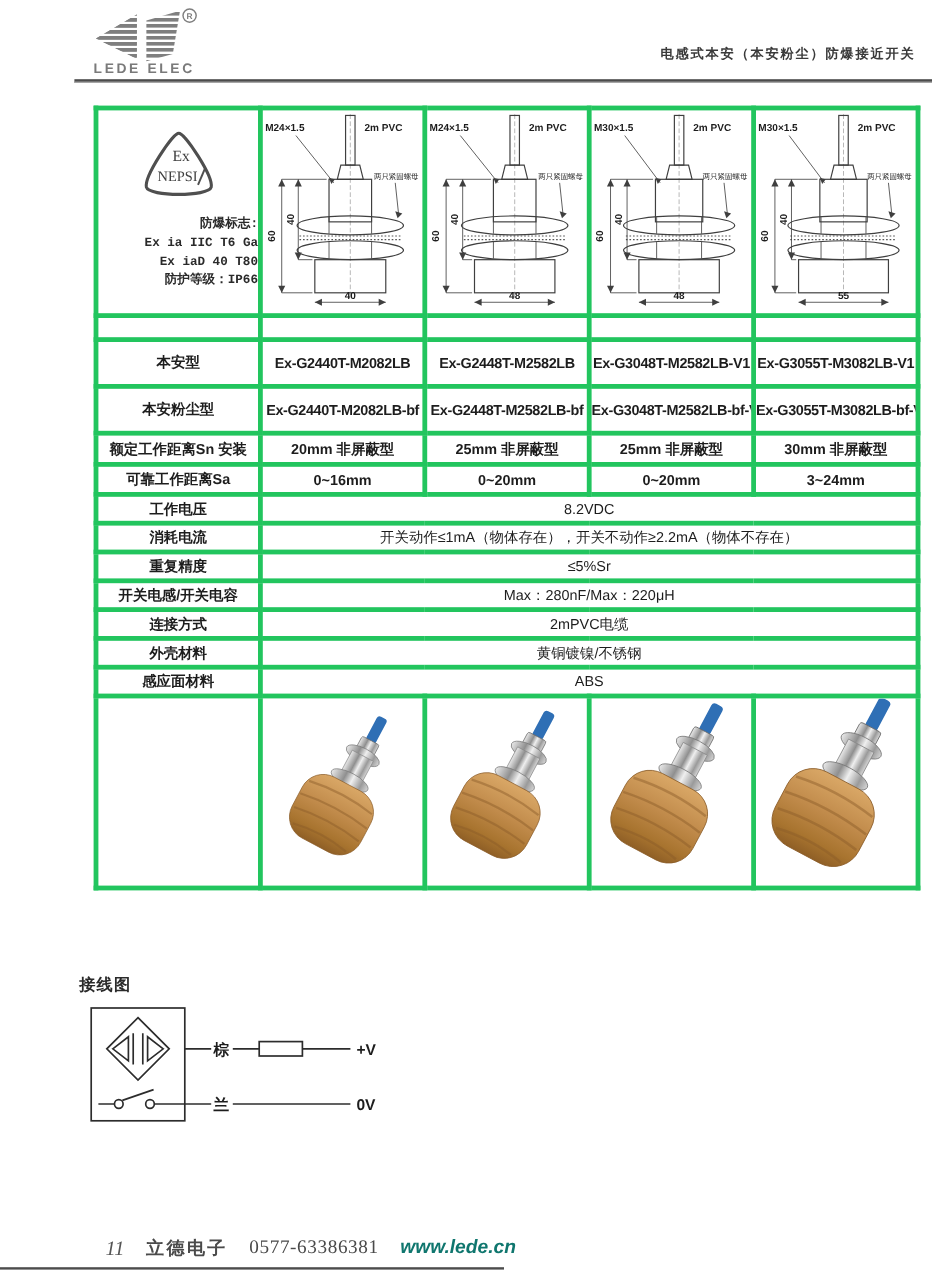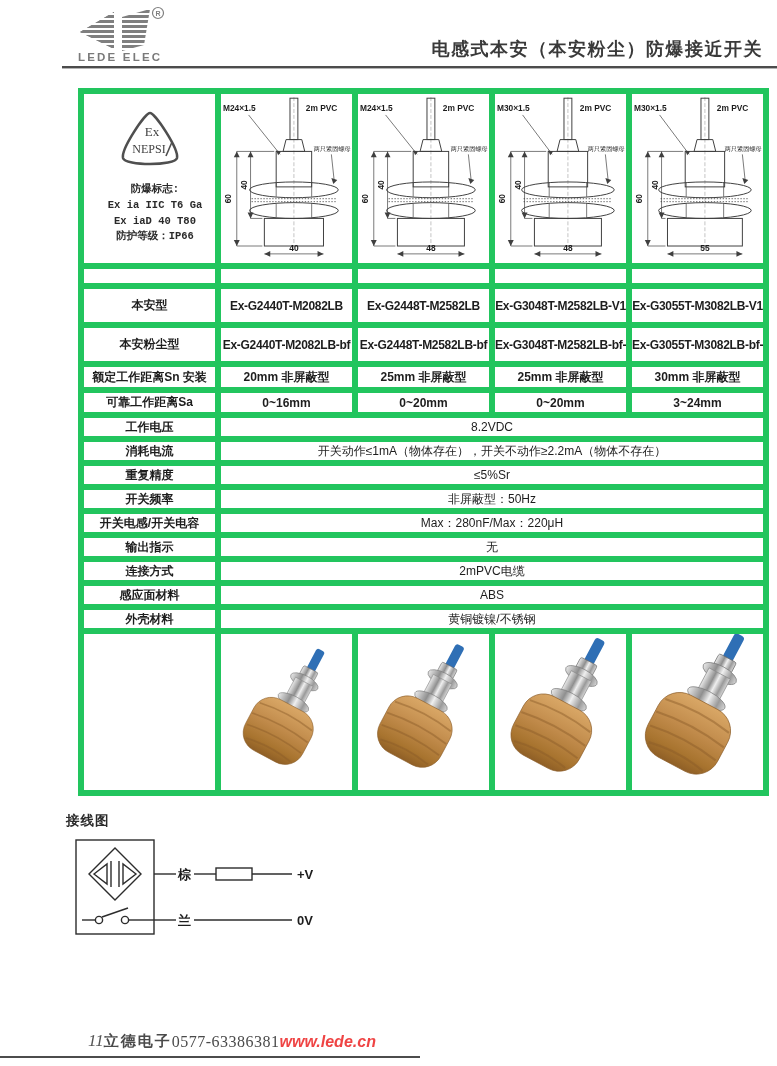--- a/index.html
+++ b/index.html
@@ -2,42 +2,42 @@
 <html><head>
 <meta charset="utf-8">
 <style>
   *{margin:0;padding:0;box-sizing:border-box}
   html,body{width:777px;height:1066px}
   body{background:#fff;font-family:"Liberation Sans",sans-serif;color:#222;position:relative;overflow:hidden}
   .page{position:absolute;inset:0;background:#fff}
 
   
   .logo{position:absolute;left:74px;top:5px;width:120px;height:58px}
-  .title{position:absolute;right:14px;top:37px;font-size:18px;font-weight:bold;color:#3a3a3a;letter-spacing:1.5px}
+  .title{position:absolute;right:14px;top:37px;font-size:11px;font-weight:bold;color:#3a3a3a;letter-spacing:1.5px}
   .hdr-rule{position:absolute;left:62px;right:0;top:66px;height:3px;background:#4c4c4c;border-bottom:1px solid #b3b3b3}
 
   
   table.spec{position:absolute;left:78px;top:88px;width:685px;border-collapse:collapse;table-layout:fixed;background:#fff}
-  table.spec td{border:6px solid #22c55e;font-size:12px;color:#1d1d1d;text-align:center;vertical-align:middle;padding:0;overflow:hidden}
+  table.spec td{border:4px solid #22c55e;font-size:12px;color:#1d1d1d;text-align:center;vertical-align:middle;padding:0;overflow:hidden}
   td.lbl{text-align:left;padding-left:6px;font-weight:600;font-size:12.5px;white-space:nowrap}
   td.model{font-weight:bold;font-size:10.5px;letter-spacing:-0.3px;white-space:nowrap}
   td.bval{font-weight:bold;font-size:12px}
   td.mval{font-size:12px}
   tr.r-draw td{height:170px;vertical-align:top}
   tr.r-sp td{height:20px}
   tr.r-m td{height:39px}
   tr.r-sn td{height:26px}
   tr.r-sa td{height:25px}
   tr.r-g td{height:24px}
   tr.r-ph td{height:160px}
 
   
   .cert-wrap{padding-top:14px}
   .cert-mark{display:block;margin:0 auto 10px auto}
-  .cert-text{font-family:"Liberation Mono",monospace;font-size:10.5px;font-weight:600;color:#2a2a2a;text-align:center;padding-left:11px;line-height:1.5;white-space:nowrap}
+  .cert-text{font-family:"Liberation Mono",monospace;font-size:10.5px;font-weight:600;color:#2a2a2a;text-align:right;padding-left:11px;line-height:1.5;white-space:nowrap}
 
   
   svg.dwg{display:block;margin:1px auto 0 auto}
   svg.dwg .ln{fill:none;stroke:#3f3f3f;stroke-width:1}
   svg.dwg .thin{fill:none;stroke:#3f3f3f;stroke-width:.7}
   svg.dwg .cl{fill:none;stroke:#9a9a9a;stroke-width:.6;stroke-dasharray:4 2}
   svg.dwg .dot{fill:none;stroke:#555;stroke-width:.9;stroke-dasharray:1.4 1.6}
   svg.dwg .ar{fill:#3f3f3f;stroke:none}
   svg.dwg text{fill:#1d1d1d;font-family:"Liberation Sans",sans-serif;font-size:8.5px;font-weight:bold}
   svg.dwg text.sm{font-size:6.3px;font-weight:normal}
@@ -46,25 +46,25 @@
   
   svg.photo{display:block;margin:0 auto}
 
   
   .wiring-title{position:absolute;left:66px;top:812px;font-size:13.5px;font-weight:bold;color:#2a2a2a;letter-spacing:1px}
   svg.wire{position:absolute;left:66px;top:832px}
   svg.wire .ln{fill:none;stroke:#2c2c2c;stroke-width:1.4}
   svg.wire text{fill:#1d1d1d;font-family:"Liberation Sans",sans-serif;font-size:13px;font-weight:bold}
 
   
-  .footer{position:absolute;left:88px;top:1031px;display:flex;align-items:flex-end;color:#4a4a4a}
+  .footer{position:absolute;left:88px;top:1031px;display:flex;align-items:flex-start;gap:18px;color:#4a4a4a}
   .pgno{font-family:"Liberation Serif",serif;font-style:italic;font-size:17px;color:#555}
   .company{font-size:15px;font-weight:600;letter-spacing:2px;color:#4a4a4a}
   .phone{font-family:"Liberation Serif",serif;font-size:16px;letter-spacing:.5px;color:#4a4a4a}
-  .site{font-style:italic;font-weight:bold;font-size:16px;color:#ef4444}
+  .site{font-style:italic;font-weight:bold;font-size:16px;color:#0f766e}
   .ftr-rule{position:absolute;left:0;top:1056px;width:420px;height:2px;background:#4c4c4c}
 </style>
 </head>
 <body>
 
 <div class="page">
 
   <svg class="logo" viewBox="0 0 120 58">
     <defs>
       <pattern id="lstripe" width="6" height="5" patternUnits="userSpaceOnUse">
@@ -326,42 +326,34 @@
     </tr>
     <tr class="r-g">
       <td class="lbl">消耗电流</td>
       <td class="mval" colspan="4">开关动作≤1mA（物体存在），开关不动作≥2.2mA（物体不存在）</td>
     </tr>
     <tr class="r-g">
       <td class="lbl">重复精度</td>
       <td class="mval" colspan="4">≤5%Sr</td>
     </tr>
     <tr class="r-g">
-      <td class="lbl">开关频率</td>
-      <td class="mval" colspan="4">非屏蔽型：50Hz</td>
-    </tr>
-    <tr class="r-g">
       <td class="lbl">开关电感/开关电容</td>
       <td class="mval" colspan="4">Max：280nF/Max：220μH</td>
     </tr>
     <tr class="r-g">
-      <td class="lbl">输出指示</td>
-      <td class="mval" colspan="4">无</td>
-    </tr>
-    <tr class="r-g">
       <td class="lbl">连接方式</td>
       <td class="mval" colspan="4">2mPVC电缆</td>
     </tr>
     <tr class="r-g">
+      <td class="lbl">外壳材料</td>
+      <td class="mval" colspan="4">黄铜镀镍/不锈钢</td>
+    </tr>
+    <tr class="r-g">
       <td class="lbl">感应面材料</td>
       <td class="mval" colspan="4">ABS</td>
-    </tr>
-    <tr class="r-g">
-      <td class="lbl">外壳材料</td>
-      <td class="mval" colspan="4">黄铜镀镍/不锈钢</td>
     </tr>
 
     <tr class="r-ph">
       <td></td>
       <td>
         <svg class="photo" width="135" height="156" viewBox="0 0 137 160">
           <g transform="translate(64,88) rotate(28) scale(0.92)">
             <rect x="-5" y="-88" width="10" height="26" rx="3" fill="#2f6fb5"></rect>
             <rect x="-9" y="-64" width="18" height="12" rx="2" fill="url(#gMet)" stroke="#666" stroke-width=".6"></rect>
             <ellipse cx="0" cy="-48" rx="17" ry="7" fill="url(#gMet)" stroke="#777" stroke-width=".6"></ellipse>

